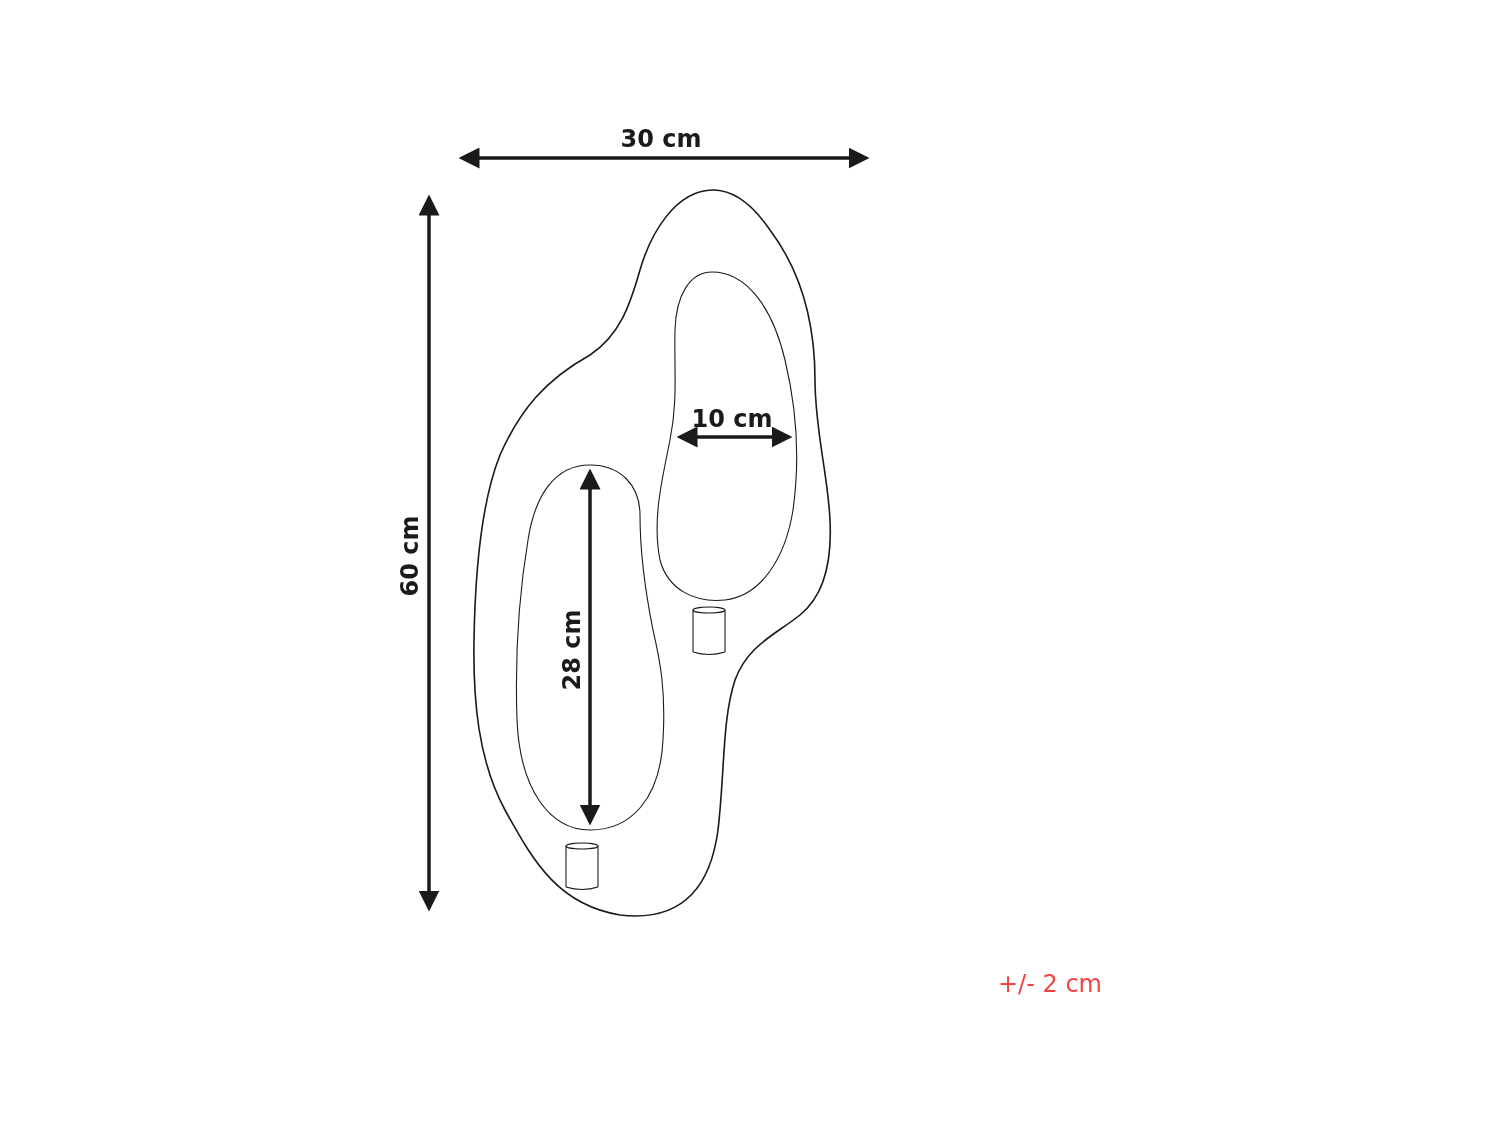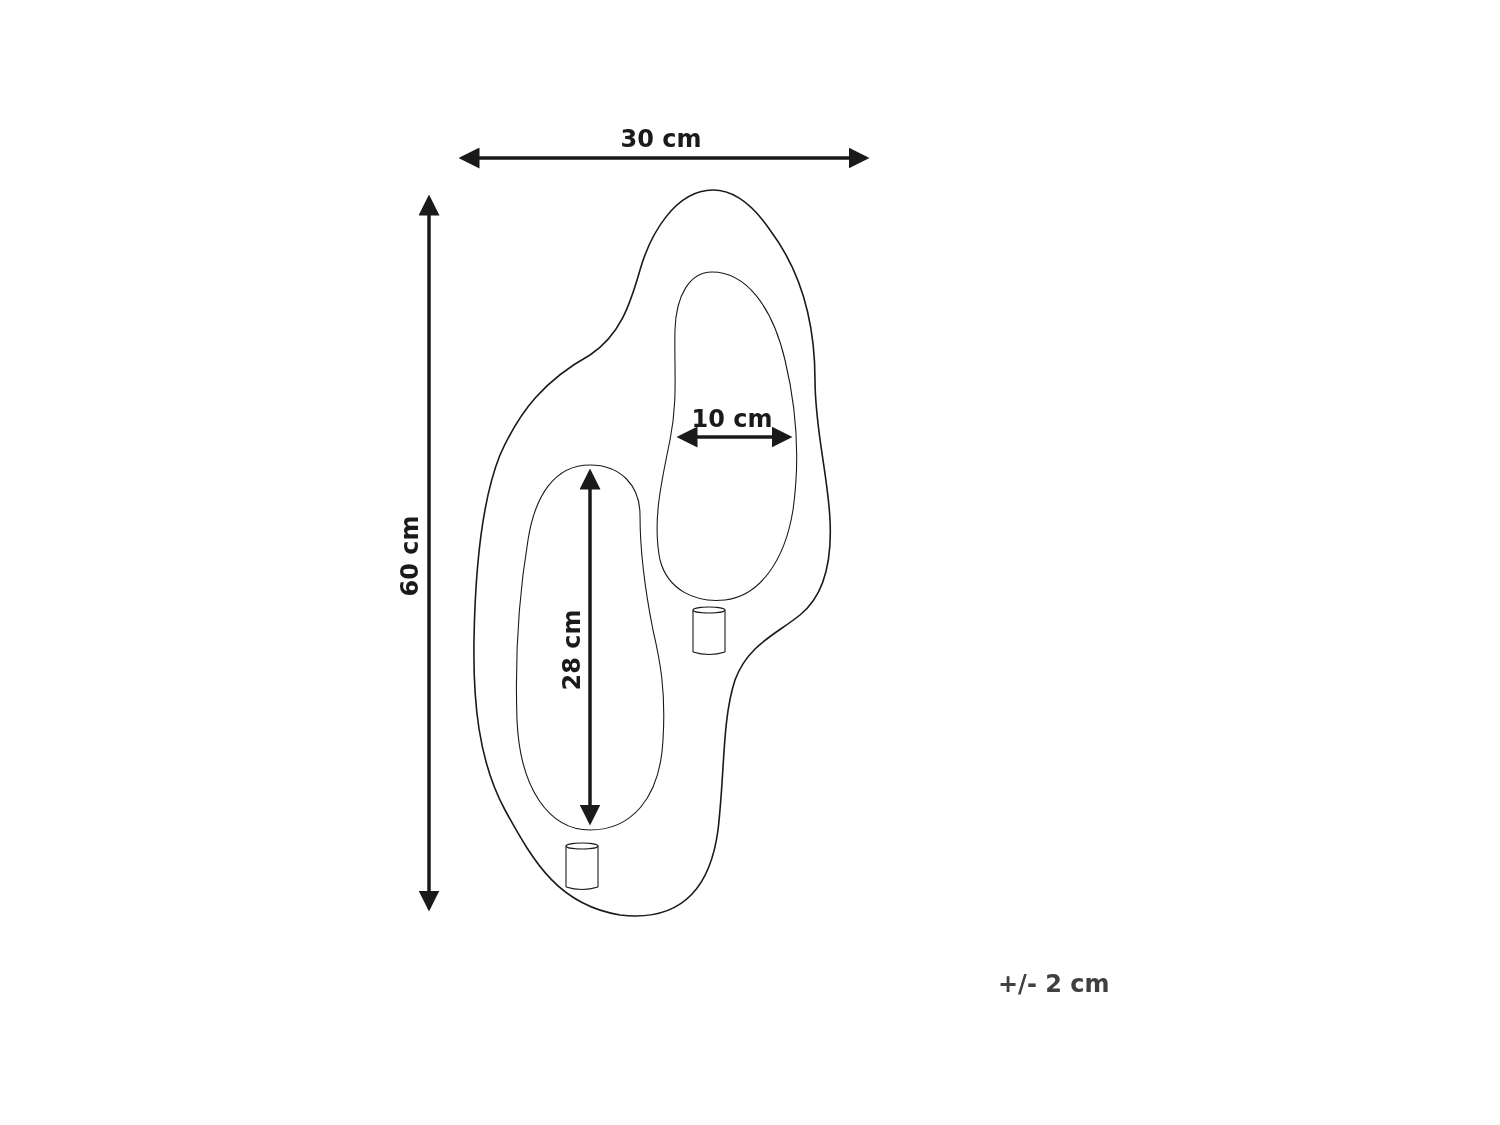--- a/index.html
+++ b/index.html
@@ -25,23 +25,23 @@
       font-family: "DejaVu Sans", sans-serif;
       font-weight: bold;
       font-size: 24px;
       fill: #1a1a1a;
     }
     .tol-label {
       position: absolute;
       left: 998px;
       top: 970px;
       font-family: "DejaVu Sans", sans-serif;
-      font-weight: bold;
+      font-weight: normal;
       font-size: 24px;
-      color: #404040;
+      color: #ef4444;
       white-space: nowrap;
     }
   </style>
 </head>
 <body>
 
 <svg id="drawing" viewBox="0 0 1500 1125" xmlns="http://www.w3.org/2000/svg">
   <defs>
     <marker id="arrowhead" markerWidth="6" markerHeight="6" refX="5" refY="3" orient="auto-start-reverse" markerUnits="strokeWidth">
       <path d="M0,0 L6,3 L0,6 Z" fill="#1a1a1a"></path>

